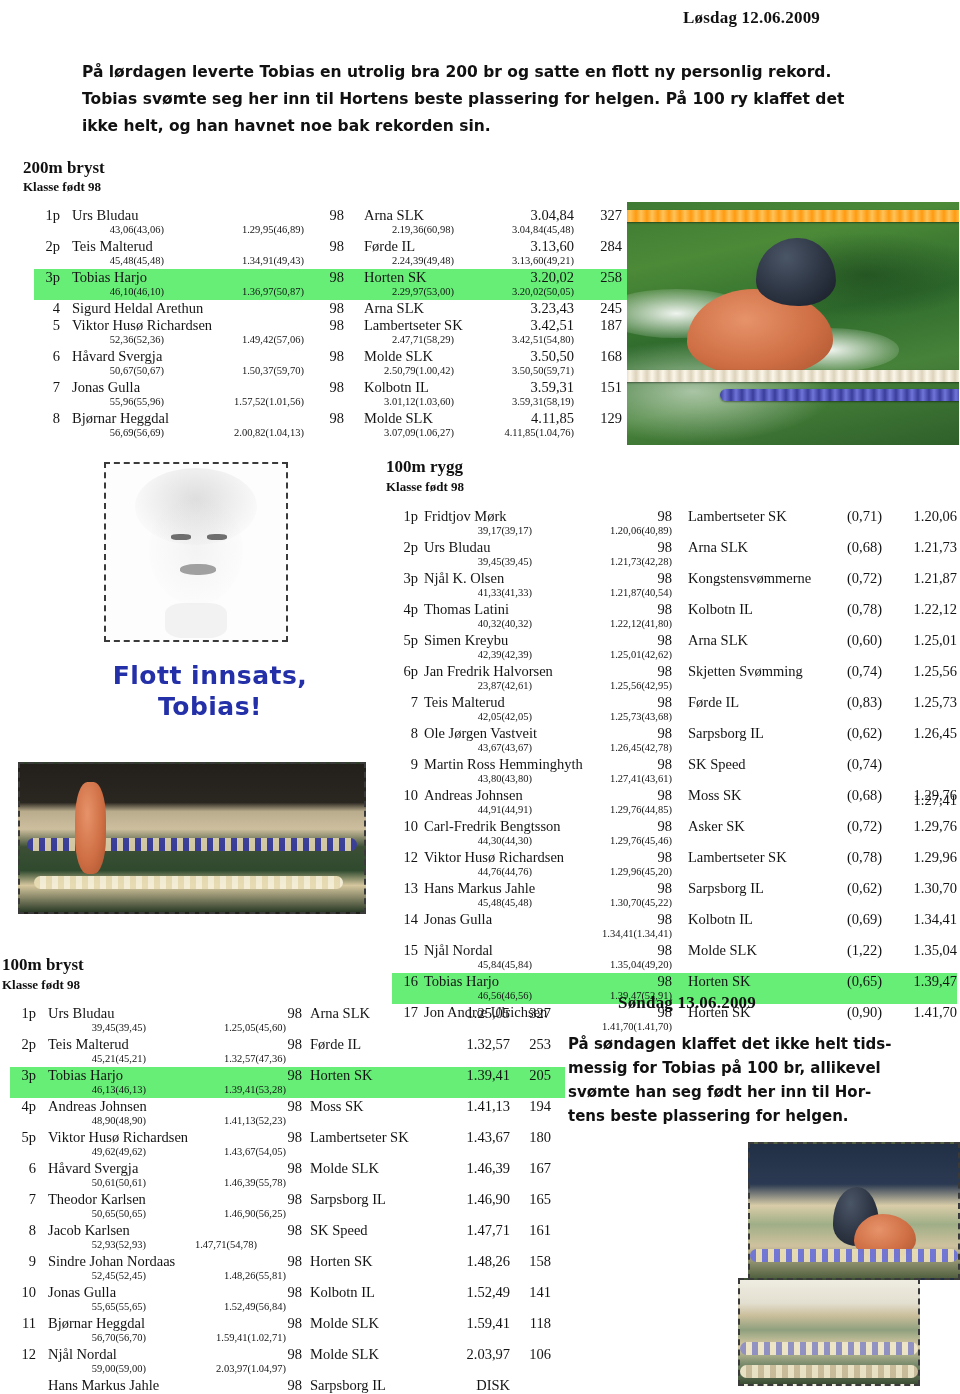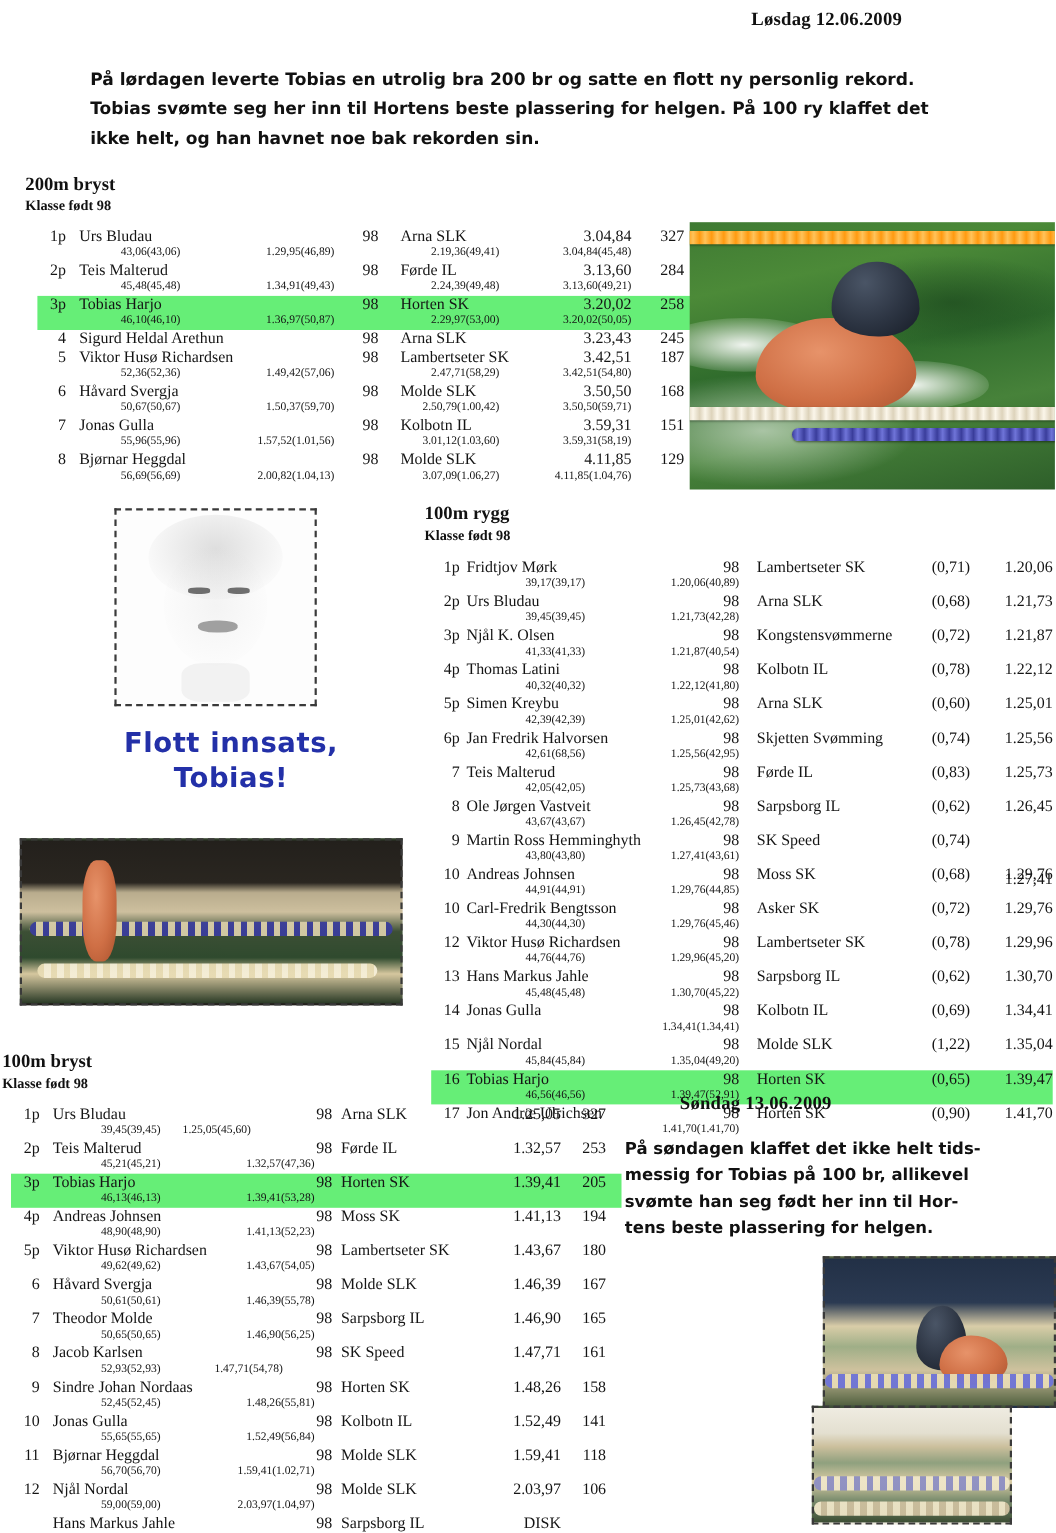--- a/index.html
+++ b/index.html
@@ -136,21 +136,21 @@
         <span class="c" style="left:0px;width:26px;text-align:right;">1p</span>
         <span class="c" style="left:38px;">Urs Bludau</span>
         <span class="c" style="left:240px;width:70px;text-align:right;">98</span>
         <span class="c" style="left:330px;">Arna SLK</span>
         <span class="c" style="left:430px;width:110px;text-align:right;">3.04,84</span>
         <span class="c" style="left:548px;width:40px;text-align:right;">327</span>
       </div>
       <div class="line-split">
         <span class="c" style="left:20px;width:110px;text-align:right;">43,06(43,06)</span>
         <span class="c" style="left:150px;width:120px;text-align:right;">1.29,95(46,89)</span>
-        <span class="c" style="left:290px;width:130px;text-align:right;">2.19,36(49,41)</span>
+        <span class="c" style="left:290px;width:130px;text-align:right;">2.19,36(60,98)</span>
         <span class="c" style="left:420px;width:120px;text-align:right;">3.04,84(45,48)</span>
       </div>
     </div>
     <div class="res-row">
       <div class="line-main">
         <span class="c" style="left:0px;width:26px;text-align:right;">2p</span>
         <span class="c" style="left:38px;">Teis Malterud</span>
         <span class="c" style="left:240px;width:70px;text-align:right;">98</span>
         <span class="c" style="left:330px;">Førde IL</span>
         <span class="c" style="left:430px;width:110px;text-align:right;">3.13,60</span>
@@ -344,21 +344,21 @@
     <div class="res-row">
       <div class="line-main">
         <span class="c" style="left:0px;width:26px;text-align:right;">6p</span>
         <span class="c" style="left:32px;">Jan Fredrik Halvorsen</span>
         <span class="c" style="left:210px;width:70px;text-align:right;">98</span>
         <span class="c" style="left:296px;">Skjetten Svømming</span>
         <span class="c" style="left:430px;width:60px;text-align:right;">(0,74)</span>
         <span class="c" style="left:495px;width:70px;text-align:right;">1.25,56</span>
       </div>
       <div class="line-split">
-        <span class="c" style="left:30px;width:110px;text-align:right;">42,61(68,56)</span>
+        <span class="c" style="left:30px;width:110px;text-align:right;">23,87(42,61)</span>
         <span class="c" style="left:160px;width:120px;text-align:right;">1.25,56(42,95)</span>
       </div>
     </div>
     <div class="res-row">
       <div class="line-main">
         <span class="c" style="left:0px;width:26px;text-align:right;">7</span>
         <span class="c" style="left:32px;">Teis Malterud</span>
         <span class="c" style="left:210px;width:70px;text-align:right;">98</span>
         <span class="c" style="left:296px;">Førde IL</span>
         <span class="c" style="left:430px;width:60px;text-align:right;">(0,83)</span>
@@ -541,21 +541,21 @@
       <div class="line-main">
         <span class="c" style="left:0px;width:26px;text-align:right;">1p</span>
         <span class="c" style="left:38px;">Urs Bludau</span>
         <span class="c" style="left:222px;width:70px;text-align:right;">98</span>
         <span class="c" style="left:300px;">Arna SLK</span>
         <span class="c" style="left:400px;width:100px;text-align:right;">1.25,05</span>
         <span class="c" style="left:505px;width:36px;text-align:right;">327</span>
       </div>
       <div class="line-split">
         <span class="c" style="left:26px;width:110px;text-align:right;">39,45(39,45)</span>
-        <span class="c" style="left:156px;width:120px;">1.25,05(45,60)</span>
+        <span class="c" style="left:156px;width:120px;text-align:right;">1.25,05(45,60)</span>
       </div>
     </div>
     <div class="res-row">
       <div class="line-main">
         <span class="c" style="left:0px;width:26px;text-align:right;">2p</span>
         <span class="c" style="left:38px;">Teis Malterud</span>
         <span class="c" style="left:222px;width:70px;text-align:right;">98</span>
         <span class="c" style="left:300px;">Førde IL</span>
         <span class="c" style="left:400px;width:100px;text-align:right;">1.32,57</span>
         <span class="c" style="left:505px;width:36px;text-align:right;">253</span>
@@ -617,21 +617,21 @@
         <span class="c" style="left:505px;width:36px;text-align:right;">167</span>
       </div>
       <div class="line-split">
         <span class="c" style="left:26px;width:110px;text-align:right;">50,61(50,61)</span>
         <span class="c" style="left:156px;width:120px;text-align:right;">1.46,39(55,78)</span>
       </div>
     </div>
     <div class="res-row">
       <div class="line-main">
         <span class="c" style="left:0px;width:26px;text-align:right;">7</span>
-        <span class="c" style="left:38px;">Theodor Molde</span>
+        <span class="c" style="left:38px;">Theodor Karlsen</span>
         <span class="c" style="left:222px;width:70px;text-align:right;">98</span>
         <span class="c" style="left:300px;">Sarpsborg IL</span>
         <span class="c" style="left:400px;width:100px;text-align:right;">1.46,90</span>
         <span class="c" style="left:505px;width:36px;text-align:right;">165</span>
       </div>
       <div class="line-split">
         <span class="c" style="left:26px;width:110px;text-align:right;">50,65(50,65)</span>
         <span class="c" style="left:156px;width:120px;text-align:right;">1.46,90(56,25)</span>
       </div>
     </div>

